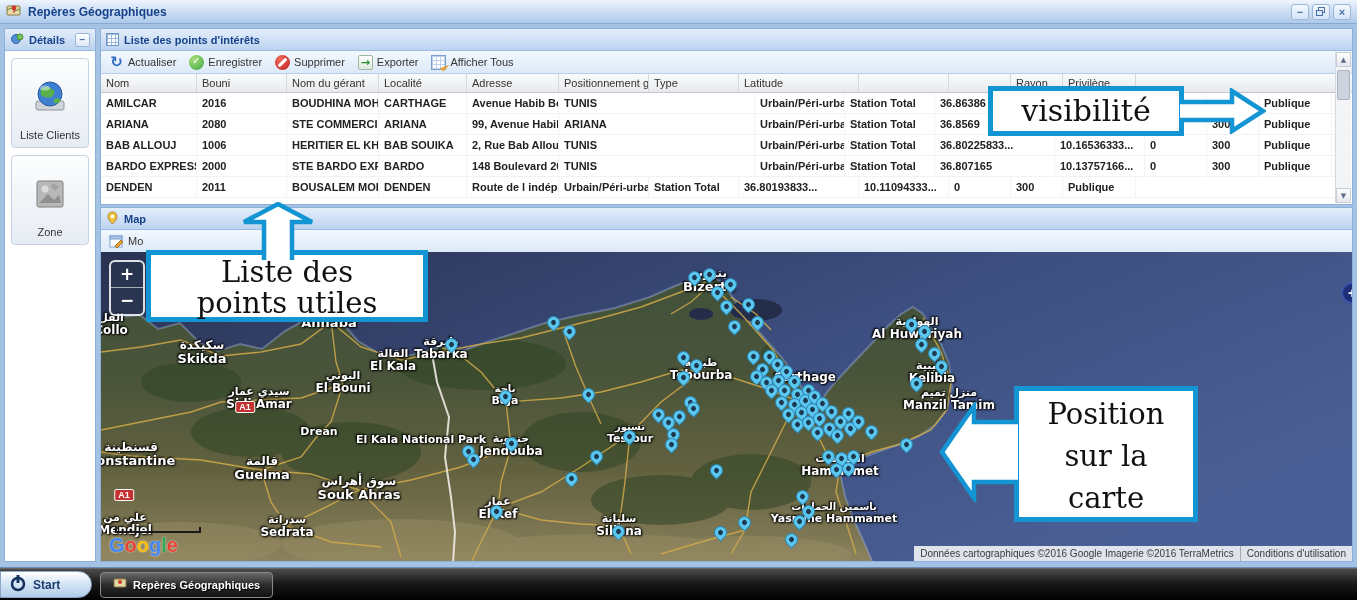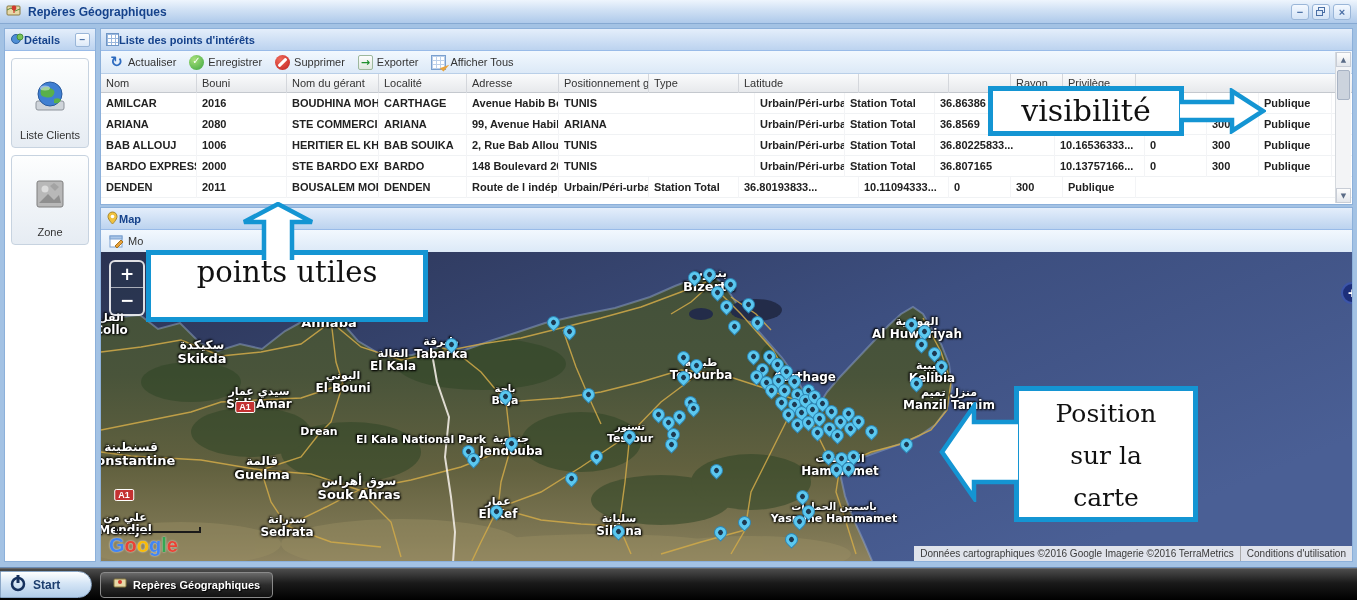--- a/index.html
+++ b/index.html
@@ -15,21 +15,21 @@
   .title-text{font-size:12px;font-weight:bold;color:#15428b;margin-left:6px;}
   .win-controls{position:absolute;right:6px;top:4px;display:flex;gap:3px;}
   .wc{width:18px;height:16px;border:1px solid #9ab6d8;border-radius:3px;
       background:linear-gradient(#f4f9ff,#d4e4f6);color:#4a6fa5;font-weight:bold;
       font-size:11px;line-height:14px;text-align:center;cursor:pointer;}
   
   .panel{position:absolute;background:#fff;border:1px solid #8cb0da;}
   .panel-header{height:22px;background:linear-gradient(180deg,#e4eefb,#bcd3ef);
     border-bottom:1px solid #99bbe8;display:flex;align-items:center;padding:0 5px;
     font-size:11px;font-weight:bold;color:#15428b;}
-  .panel-header .ph-label{}
+  .panel-header .ph-label{margin-left:5px;}
   
   #sidebar{left:4px;top:28px;width:92px;height:534px;}
   .collapse-btn{margin-left:auto;width:15px;height:14px;border:1px solid #9ab6d8;border-radius:2px;
     background:linear-gradient(#fff,#dce9f8);color:#4a6fa5;font-size:10px;line-height:12px;text-align:center;}
   .side-body{position:absolute;top:23px;bottom:0;left:0;right:0;background:#fff;padding:6px 6px;}
   .side-btn{width:78px;margin:0 auto 7px auto;height:90px;border:1px solid #c7d3e0;border-radius:4px;
     background:linear-gradient(#fdfefe,#e6ecf3);display:flex;flex-direction:column;align-items:center;
     justify-content:flex-end;padding:6px 2px;cursor:pointer;}
   .side-btn.selected{background:linear-gradient(#dcebfb,#b0d0f2);border-color:#86aede;}
   .side-btn .sb-icon{flex:1;display:flex;align-items:center;justify-content:center;}
@@ -94,21 +94,21 @@
     text-shadow:0 0 2px rgba(255,255,255,.8);letter-spacing:0px;}
   #attrib{position:absolute;right:0;bottom:0;display:flex;z-index:6;font-size:10px;color:#3a3a3a;}
   #attrib span{background:rgba(250,250,250,.85);padding:2px 6px;white-space:nowrap;}
   #attrib span + span{border-left:1px solid #aaa;cursor:pointer;text-align:right;}
   
   .anno{position:absolute;background:#fff;border:5px solid #1495d3;z-index:50;
     font-family:"DejaVu Serif",serif;color:#111;text-align:center;}
   .anno-arrow{position:absolute;z-index:51;}
   #annoVis{left:988px;top:86px;width:196px;height:50px;font-size:30px;line-height:40px;}
   #annoList{left:146px;top:250px;width:282px;height:72px;font-size:29px;line-height:31px;padding-top:2px;}
-  #annoPos{left:1014px;top:386px;width:184px;height:136px;font-size:25px;line-height:42px;padding-top:2px;}
+  #annoPos{left:1014px;top:386px;width:184px;height:136px;font-size:29px;line-height:42px;padding-top:2px;}
   
   #taskbar{position:absolute;left:0;top:568px;width:1357px;height:32px;
     background:linear-gradient(#4c4c4c,#1a1a1a 45%,#000);border-top:1px solid #666;z-index:60;}
   #startBtn{position:absolute;left:0;top:2px;width:92px;height:27px;border-radius:0 14px 14px 0;
     background:linear-gradient(#ffffff,#d6e6f6 45%,#b2cde9);border:1px solid #8aa6c6;
     display:flex;align-items:center;padding-left:8px;cursor:pointer;}
   #startBtn .st-label{font-size:12px;font-weight:bold;color:#1c3e6e;margin-left:6px;}
   #taskItem{position:absolute;left:100px;top:3px;height:26px;padding:0 12px;border-radius:4px;
     background:linear-gradient(#6a6a6a,#2c2c2c 50%,#111);border:1px solid #8a8a8a;
     display:flex;align-items:center;cursor:pointer;}
@@ -590,20 +590,21 @@
   </div>
 
   <div class="anno" id="annoVis">
     <span>visibilité</span>
   </div>
   <svg class="anno-arrow" style="left:1180px;top:88px;" width="86" height="46">
     <path d="M0,14 H52 V3 L83,23 L52,43 V32 H0" fill="#fff" stroke="#1495d3" stroke-width="4.5"></path>
   </svg>
 
   <div class="anno" id="annoList">
+    <div>Liste des</div>
     <div>points utiles</div>
   </div>
   <svg class="anno-arrow" style="left:238px;top:202px;" width="80" height="58">
     <path d="M26,58 V20 H6 L40,2 L74,20 H54 V58" fill="#fff" stroke="#1495d3" stroke-width="4.5"></path>
   </svg>
 
   <div class="anno" id="annoPos">
     <div>Position</div>
     <div>sur la</div>
     <div>carte</div>

